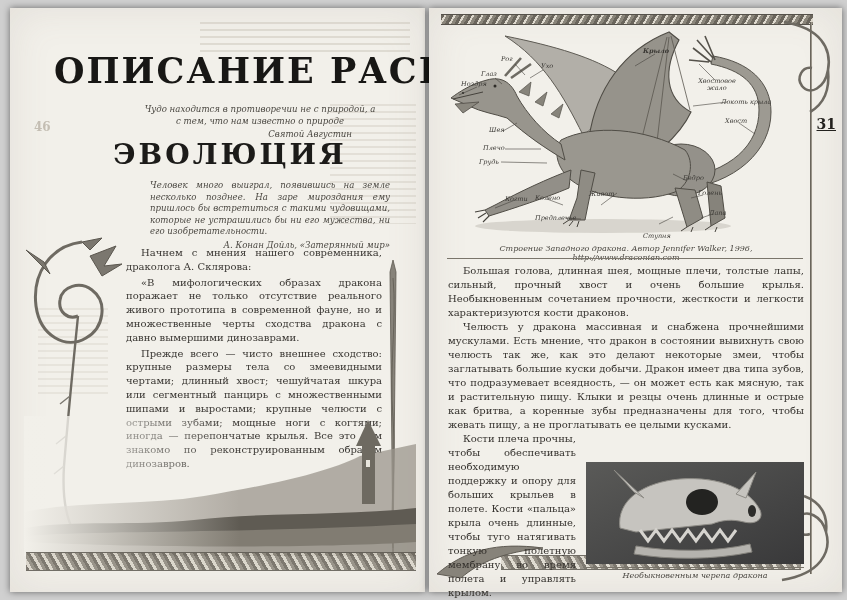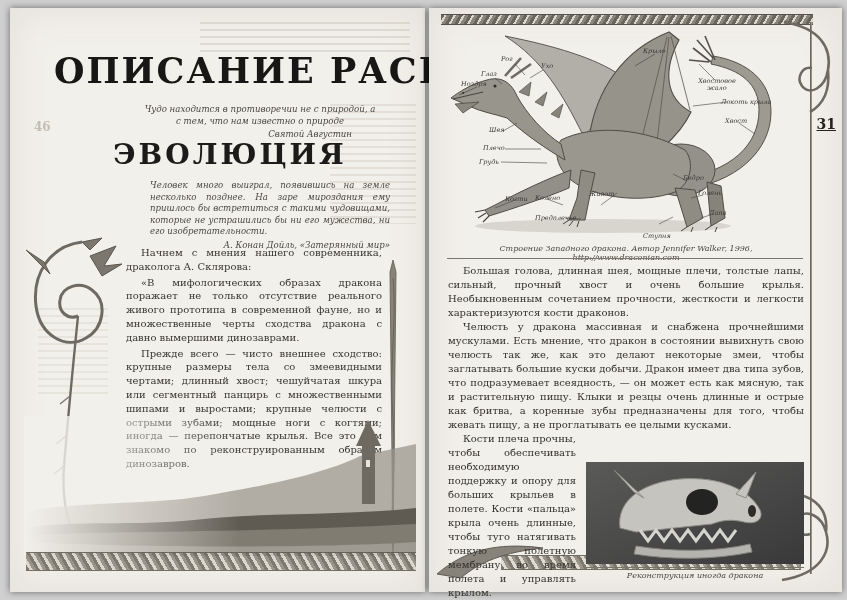--- a/index.html
+++ b/index.html
@@ -240,21 +240,21 @@
       <span class="dlabel" style="left:40px;top:124px;">Плечо</span>
       <span class="dlabel" style="left:36px;top:138px;">Грудь</span>
       <span class="dlabel" style="left:62px;top:175px;">Когти</span>
       <span class="dlabel" style="left:92px;top:174px;">Колено</span>
       <span class="dlabel" style="left:92px;top:194px;">Предплечье</span>
       <span class="dlabel" style="left:146px;top:170px;">Живот</span>
       <span class="dlabel" style="left:200px;top:212px;">Ступня</span>
       <span class="dlabel" style="left:240px;top:154px;">Бедро</span>
       <span class="dlabel" style="left:255px;top:169px;">Голень</span>
       <span class="dlabel" style="left:266px;top:189px;">Лапа</span>
-      <span class="dlabel" style="left:200px;top:27px;">Крыло</span>
+      <span class="dlabel" style="left:200px;top:27px;font-weight:bold;">Крыло</span>
       <span class="dlabel" style="left:252px;top:58px;width:44px;white-space:normal;text-align:center;line-height:7px;">Хвостовое жало</span>
       <span class="dlabel" style="left:278px;top:78px;">Локоть крыла</span>
       <span class="dlabel" style="left:282px;top:97px;">Хвост</span>
     </div>
 
     <p class="dcaption">Строение Западного дракона. Автор Jennifer Walker, 1996, http://www.draconian.com</p>
     <div class="drule"></div>
 
     <div class="rp-body">
       <p>Большая голова, длинная шея, мощные плечи, толстые лапы, сильный, прочный хвост и очень большие крылья. Необыкновенным сочетанием прочности, жесткости и легкости характеризуются кости драконов.</p>
@@ -270,19 +270,19 @@
           <rect x="0" y="0" width="218" height="102" fill="url(#skbg)"></rect>
           <path d="M34,66 C30,38 58,20 94,17 C134,14 164,28 174,48 C178,57 170,63 158,60 C146,57 136,58 126,62 L50,70 Z" fill="#c6c4bf" stroke="#8e8c86" stroke-width="1"></path>
           <path d="M48,30 L28,8 L58,36 Z" fill="#c6c4bf" stroke="#8e8c86" stroke-width="1"></path>
           <path d="M150,32 L170,10 L160,36 Z" fill="#c6c4bf" stroke="#8e8c86" stroke-width="1"></path>
           <ellipse cx="116" cy="40" rx="16" ry="13" fill="#232321"></ellipse>
           <ellipse cx="166" cy="49" rx="4" ry="6" fill="#2c2c2a"></ellipse>
           <path d="M54,68 l8,11 l8,-11 l8,11 l8,-11 l8,11 l8,-11 l8,11 l8,-11 l8,11 l8,-11 l8,11 l8,-11" fill="none" stroke="#d6d4cf" stroke-width="3"></path>
           <path d="M50,84 C86,90 130,90 164,82 L166,90 C128,98 84,98 48,92 Z" fill="#b5b3ae" stroke="#84827c" stroke-width="1"></path>
         </svg>
         <div class="fig-rule"></div>
-        <figcaption>Реконструкция иногда дракона</figcaption>
+        <figcaption>Необыкновенным черепа дракона</figcaption>
       </figure>
       <p>Кости плеча прочны, чтобы обеспечивать необходимую поддержку и опору для больших крыльев в полете. Кости «пальца» крыла очень длинные, чтобы туго натягивать тонкую полетную мембрану во время полета и управлять крылом.</p>
 
     </div>
   </div>
 </div>
 
 </body></html>

